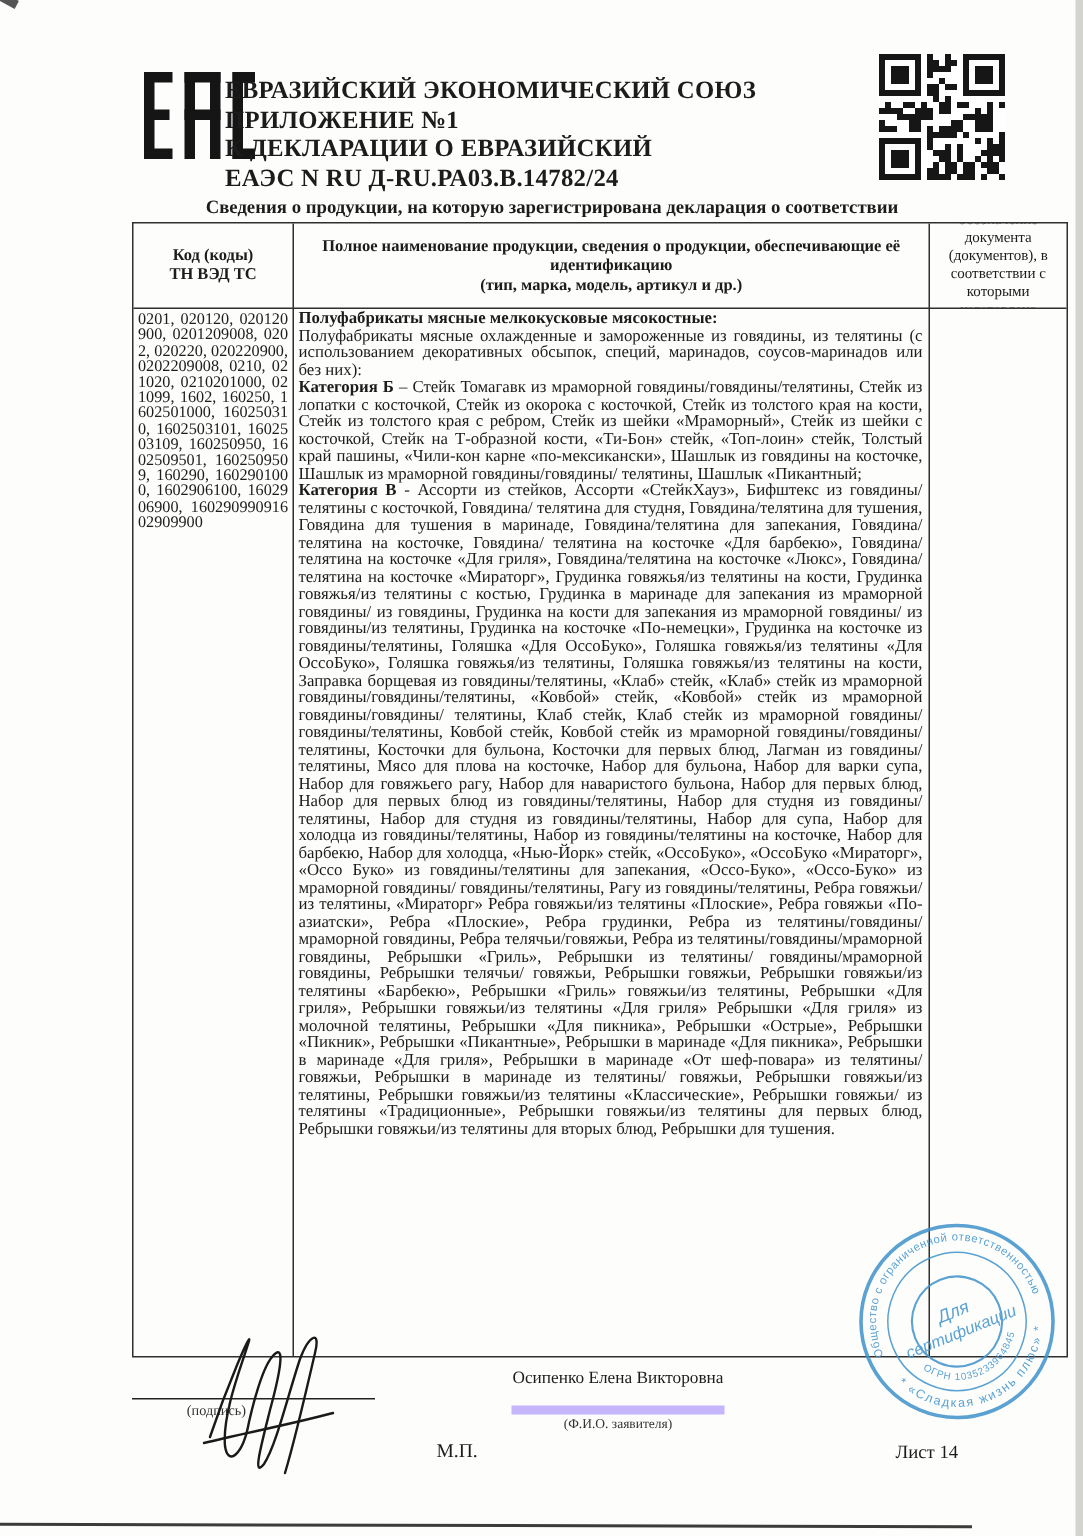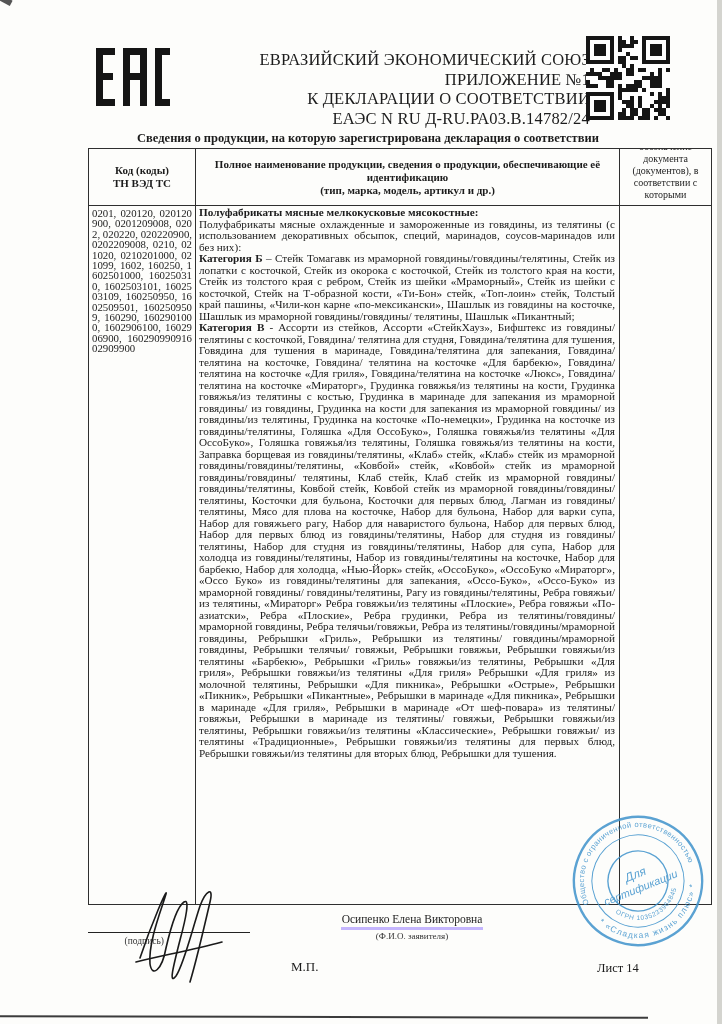--- a/index.html
+++ b/index.html
@@ -1,21 +1,21 @@
 <!DOCTYPE html>
 <html><head>
 <meta charset="utf-8">
 <style>
   html,body{margin:0;padding:0;background:#e8e8e4;}
   .page{position:relative;width:722px;height:1024px;background:#fdfdfb;overflow:hidden;
         font-family:"Liberation Serif",serif;color:#1c1c1c;}
   
   .eac-logo{position:absolute;left:96px;top:48px;}
-  .title-block{position:absolute;left:150px;top:50px;width:440px;text-align:right;
-        font-weight:normal;font-size:16.5px;line-height:19.5px;letter-spacing:.2px;}
+  .title-block{position:absolute;left:150px;top:50px;width:440px;text-align:left;
+        font-weight:bold;font-size:16.5px;line-height:19.5px;letter-spacing:.2px;}
   .qr-box{position:absolute;left:586px;top:36px;width:84px;height:84px;}
   .subtitle{position:absolute;left:48px;top:131px;width:640px;text-align:center;
         font-weight:bold;font-size:12.5px;}
   
   .doc-table{position:absolute;left:88px;top:148px;width:624px;height:757px;box-sizing:border-box;
         border:1px solid #2f2f2f;display:grid;grid-template-columns:107px 424px 91px;
         grid-template-rows:57px 1fr;}
   .cell{box-sizing:border-box;overflow:hidden;}
   .cell.rb{border-right:1px solid #2f2f2f;}
   .cell.hb{border-bottom:1px solid #2f2f2f;}
@@ -27,21 +27,21 @@
   .codes-cell{padding:2px 3px;font-size:10.8px;line-height:10.4px;text-align:justify;word-break:break-all;font-family:Liberation Serif, serif;}
   .prod-cell{padding:1px 4px 0 3px;font-size:11.2px;line-height:11.5px;text-align:justify;}
   .prod-cell .para{margin:0;}
   .docs-cell{padding:3px 2px 0 4px;font-size:10.6px;line-height:13.5px;text-align:left;}
   
   .sig-line{position:absolute;left:88px;top:932px;width:162px;height:1px;background:#222;}
   .sig-caption{position:absolute;left:86px;top:936px;width:78px;text-align:right;font-size:9.5px;color:#333;}
   .signature{position:absolute;left:126px;top:878px;z-index:5;}
   .mp-label{position:absolute;left:291px;top:915px;font-size:13px;margin-top:44px;}
   .name-block{position:absolute;left:341px;top:913px;width:142px;text-align:center;}
-  .name-block .name{font-size:11.5px;border-bottom:3px solid #c4b5fd;padding-bottom:2px;}
+  .name-block .name{font-size:11.5px;border-bottom:6px solid #c4b5fd;padding-bottom:12px;}
   .name-block .caption{font-size:9px;color:#333;padding-top:1px;}
   .sheet-label{position:absolute;left:597px;top:961px;font-size:12.5px;}
   
   .stamp{position:absolute;left:563px;top:806px;width:150px;height:150px;
         transform:rotate(-22deg);opacity:.85;z-index:6;pointer-events:none;}
   .stamp text{font-family:"Liberation Sans",sans-serif;fill:#3f93cc;}
   
   .edge-strip{position:absolute;right:0;top:0;width:5px;height:1024px;background:#d4d4cf;}
   .bottom-edge{position:absolute;left:0;top:1016px;width:648px;height:2px;background:#3c3c3c;transform:rotate(.15deg);}
   .corner-mark{position:absolute;left:-2px;top:-3px;width:14px;height:6px;background:#555;transform:rotate(28deg);}
@@ -65,21 +65,21 @@
         <rect x="59" y="0" width="7" height="58"></rect>
           <rect x="59" y="0" width="15" height="7"></rect>
         <rect x="59" y="51" width="15" height="7"></rect>
       </g>
     </svg>
   </div>
 
   <div class="title-block">
     <div>ЕВРАЗИЙСКИЙ ЭКОНОМИЧЕСКИЙ СОЮЗ</div>
     <div>ПРИЛОЖЕНИЕ №1</div>
-    <div>К ДЕКЛАРАЦИИ О СООТВЕТСТВИИ</div>
+    <div>К ДЕКЛАРАЦИИ О ЕВРАЗИЙСКИЙ</div>
     <div>ЕАЭС N RU Д-RU.РА03.В.14782/24</div>
   </div>
 
   <div class="qr-box"><svg width="84" height="84" viewBox="0 0 21 21" shape-rendering="crispEdges">
         <rect width="21" height="21" fill="#fff"></rect>
         <rect x="0" y="0" width="7" height="7" fill="#161616"></rect>
         <rect x="1" y="1" width="5" height="5" fill="#fff"></rect>
         <rect x="2" y="2" width="3" height="3" fill="#161616"></rect>
         <rect x="14" y="0" width="7" height="7" fill="#161616"></rect>
         <rect x="15" y="1" width="5" height="5" fill="#fff"></rect>

